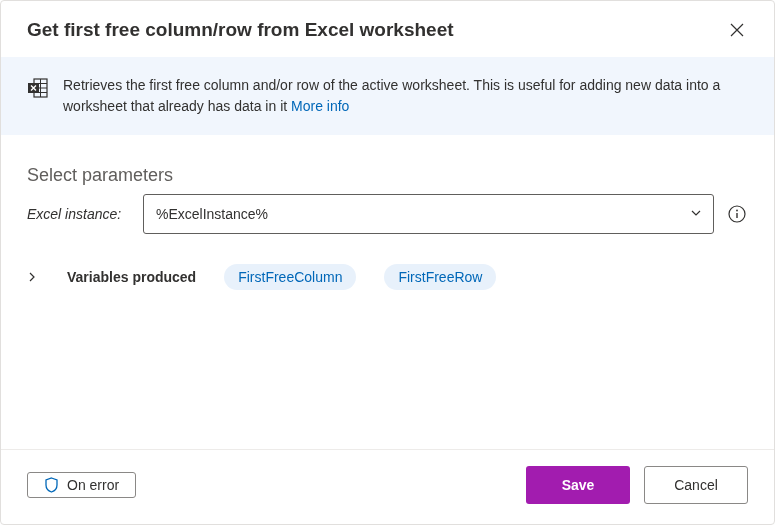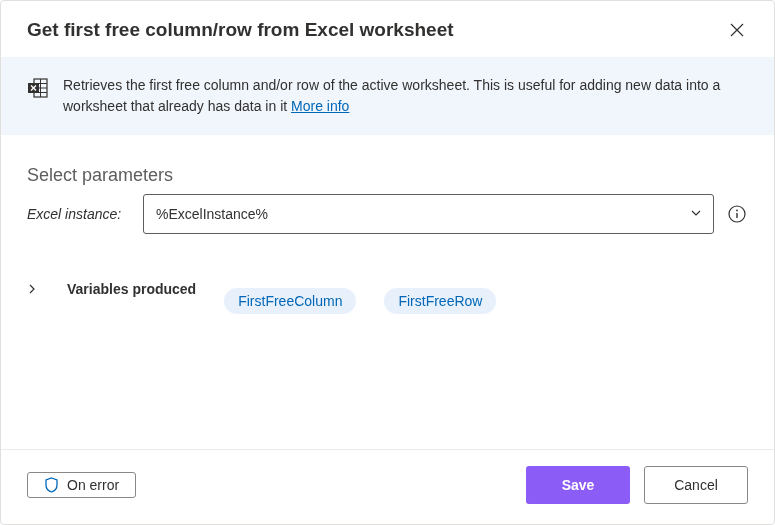--- a/index.html
+++ b/index.html
@@ -50,21 +50,20 @@
     .banner-icon {
       flex-shrink: 0;
       margin-top: 2px;
     }
     .banner-text {
       color: #323130;
       line-height: 1.5;
     }
     .more-info {
       color: #0067b8;
-      text-decoration: underline;
       cursor: pointer;
     }
     .content {
       padding: 30px 26px 20px 26px;
       flex: 1;
     }
     .section-title {
       font-size: 18px;
       font-weight: 400;
       color: #605e5c;
@@ -129,21 +128,20 @@
       font-weight: 600;
       color: #323130;
     }
     .variable-pill {
       background: #e8f1fb;
       color: #0067b8;
       padding: 5px 14px;
       border-radius: 14px;
       cursor: pointer;
       font-size: 14px;
-      margin-top: 24px;
     }
     .footer {
       display: flex;
       justify-content: space-between;
       align-items: center;
       padding: 16px 26px 20px 26px;
       border-top: 1px solid #edebe9;
     }
     .on-error-btn {
       display: flex;
@@ -156,21 +154,21 @@
       cursor: pointer;
       font-size: 14px;
       color: #323130;
       font-family: inherit;
     }
     .footer-right {
       display: flex;
       gap: 14px;
     }
     .save-btn {
-      background: #8b5cf6;
+      background: #a21caf;
       color: #fff;
       border: none;
       border-radius: 3px;
       padding: 10px 8px;
       width: 104px;
       cursor: pointer;
       font-size: 14px;
       font-weight: 600;
       font-family: inherit;
     }

